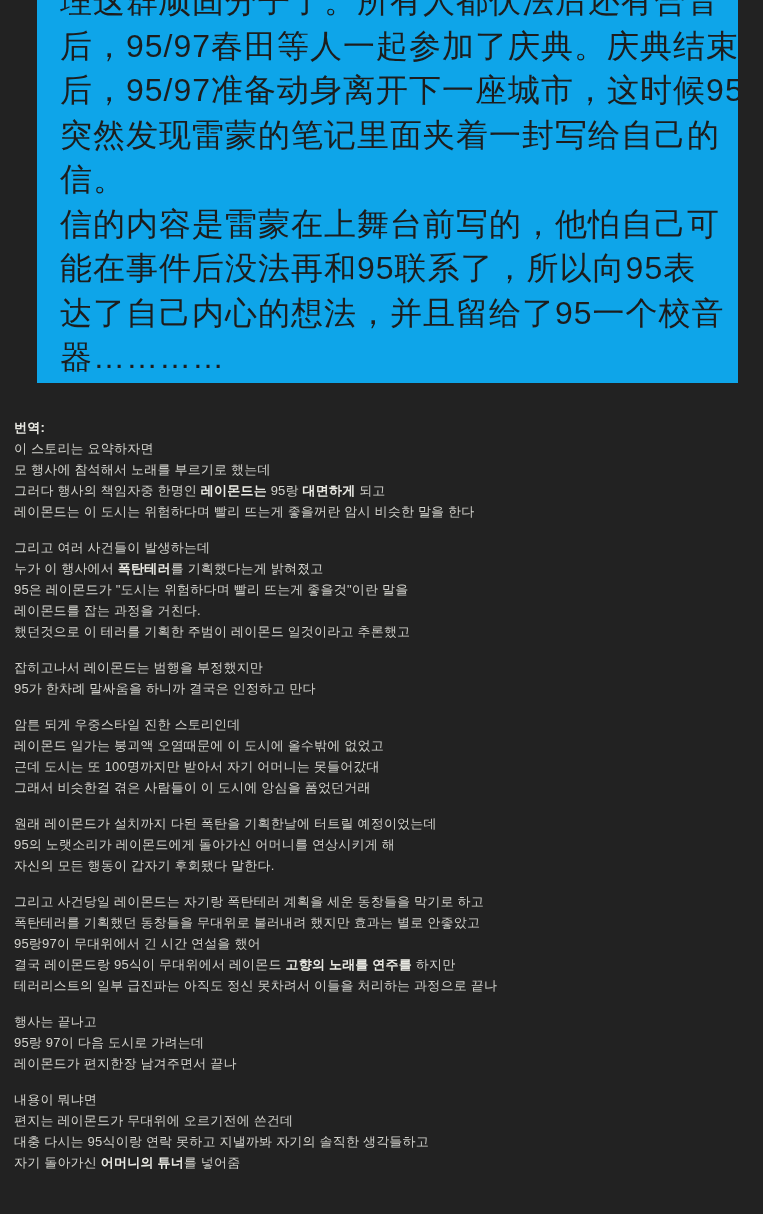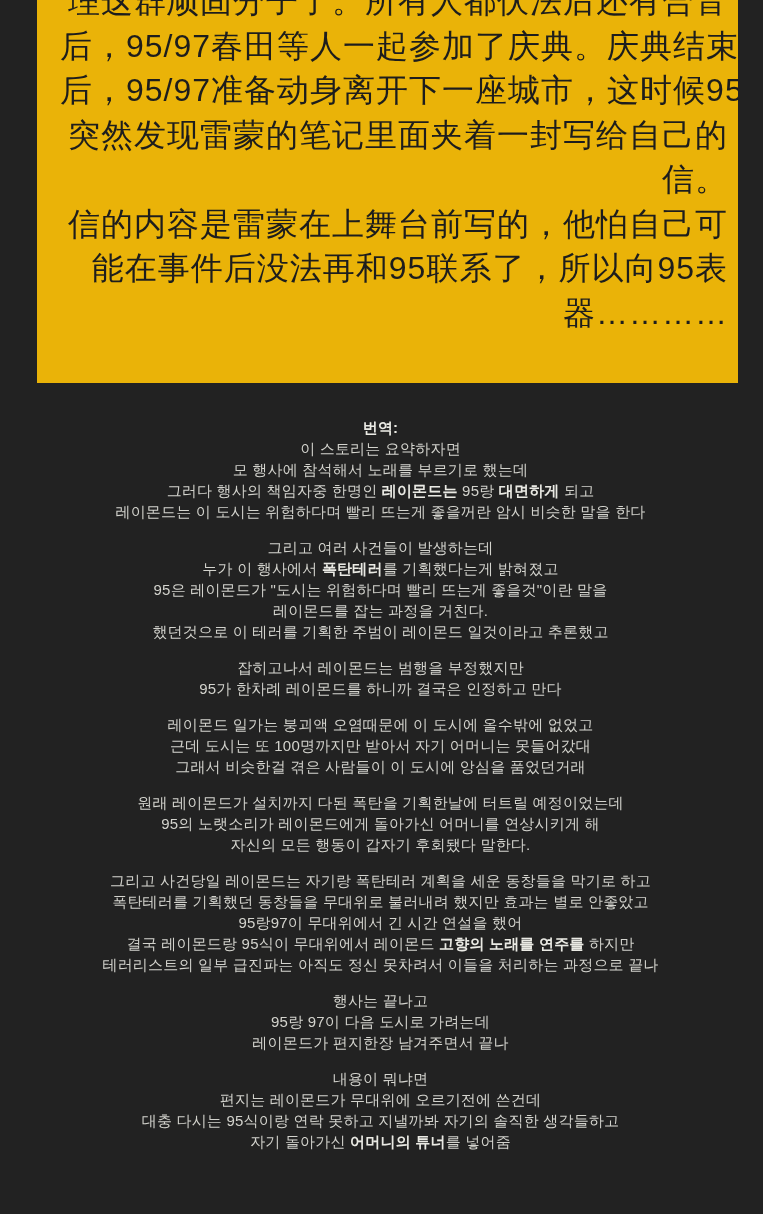--- a/index.html
+++ b/index.html
@@ -14,48 +14,46 @@
     overflow: hidden;
     font-family: "Liberation Sans", "DejaVu Sans", sans-serif;
   }
   
   .cn-card {
     position: absolute;
     left: 37px;
     top: 0;
     width: 701px;
     height: 383px;
-    background: #eab308;
+    background: #0ea5e9;
     overflow: hidden;
-    text-align: right;
   }
   .cn-lines {
     margin-top: -21px;
     padding-left: 23px;
     padding-right: 10px;
     font-size: 32px;
     line-height: 44.5px;
     color: #1d1d1d;
     font-weight: 500;
     letter-spacing: 1px;
   }
   .cn-lines .line {
     white-space: nowrap;
   }
   
   .kr-block {
     position: absolute;
-    left: 8px;
+    left: 14px;
     top: 417px;
     width: 745px;
-    font-size: 15px;
+    font-size: 13px;
     line-height: 21px;
     color: #d3d3cd;
     letter-spacing: 0.2px;
-    text-align: center;
   }
   .kr-block .line {
     white-space: pre;
   }
   .kr-block .gap {
     height: 15px;
   }
   .kr-block .b {
     font-weight: 700;
     color: #eaeae4;
@@ -68,40 +66,42 @@
 
   <div class="cn-card">
     <div class="cn-lines">
         <div class="line"><span>理这群顽固分子了。所有人都伏法后还有合音</span></div>
         <div class="line"><span>后，95/97春田等人一起参加了庆典。庆典结束</span></div>
         <div class="line"><span>后，95/97准备动身离开下一座城市，这时候95</span></div>
         <div class="line"><span>突然发现雷蒙的笔记里面夹着一封写给自己的</span></div>
         <div class="line"><span>信。</span></div>
         <div class="line"><span>信的内容是雷蒙在上舞台前写的，他怕自己可</span></div>
         <div class="line"><span>能在事件后没法再和95联系了，所以向95表</span></div>
+        <div class="line"><span>达了自己内心的想法，并且留给了95一个校音</span></div>
         <div class="line"><span>器…………</span></div>
       </div>
   </div>
 
   <div class="kr-block">
       <div class="line"><span class="b">번역:</span></div>
       <div class="line"><span>이 스토리는 요약하자면</span></div>
       <div class="line"><span>모 행사에 참석해서 노래를 부르기로 했는데</span></div>
       <div class="line"><span>그러다 행사의 책임자중 한명인 </span><span class="b">레이몬드는</span><span> 95랑 </span><span class="b">대면하게</span><span> 되고</span></div>
       <div class="line"><span>레이몬드는 이 도시는 위험하다며 빨리 뜨는게 좋을꺼란 암시 비슷한 말을 한다</span></div>
       <div class="gap"></div>
       <div class="line"><span>그리고 여러 사건들이 발생하는데</span></div>
       <div class="line"><span>누가 이 행사에서 </span><span class="b">폭탄테러</span><span>를 기획했다는게 밝혀졌고</span></div>
       <div class="line"><span>95은 레이몬드가 "도시는 위험하다며 빨리 뜨는게 좋을것"이란 말을</span></div>
       <div class="line"><span>레이몬드를 잡는 과정을 거친다.</span></div>
       <div class="line"><span>했던것으로 이 테러를 기획한 주범이 레이몬드 일것이라고 추론했고</span></div>
       <div class="gap"></div>
       <div class="line"><span>잡히고나서 레이몬드는 범행을 부정했지만</span></div>
-      <div class="line"><span>95가 한차례 레이몬드를 하니까 결국은 인정하고 만다</span></div>
+      <div class="line"><span>95가 한차례 말싸움을 하니까 결국은 인정하고 만다</span></div>
       <div class="gap"></div>
+      <div class="line"><span>암튼 되게 우중스타일 진한 스토리인데</span></div>
       <div class="line"><span>레이몬드 일가는 붕괴액 오염때문에 이 도시에 올수밖에 없었고</span></div>
       <div class="line"><span>근데 도시는 또 100명까지만 받아서 자기 어머니는 못들어갔대</span></div>
       <div class="line"><span>그래서 비슷한걸 겪은 사람들이 이 도시에 앙심을 품었던거래</span></div>
       <div class="gap"></div>
       <div class="line"><span>원래 레이몬드가 설치까지 다된 폭탄을 기획한날에 터트릴 예정이었는데</span></div>
       <div class="line"><span>95의 노랫소리가 레이몬드에게 돌아가신 어머니를 연상시키게 해</span></div>
       <div class="line"><span>자신의 모든 행동이 갑자기 후회됐다 말한다.</span></div>
       <div class="gap"></div>
       <div class="line"><span>그리고 사건당일 레이몬드는 자기랑 폭탄테러 계획을 세운 동창들을 막기로 하고</span></div>
       <div class="line"><span>폭탄테러를 기획했던 동창들을 무대위로 불러내려 했지만 효과는 별로 안좋았고</span></div>

